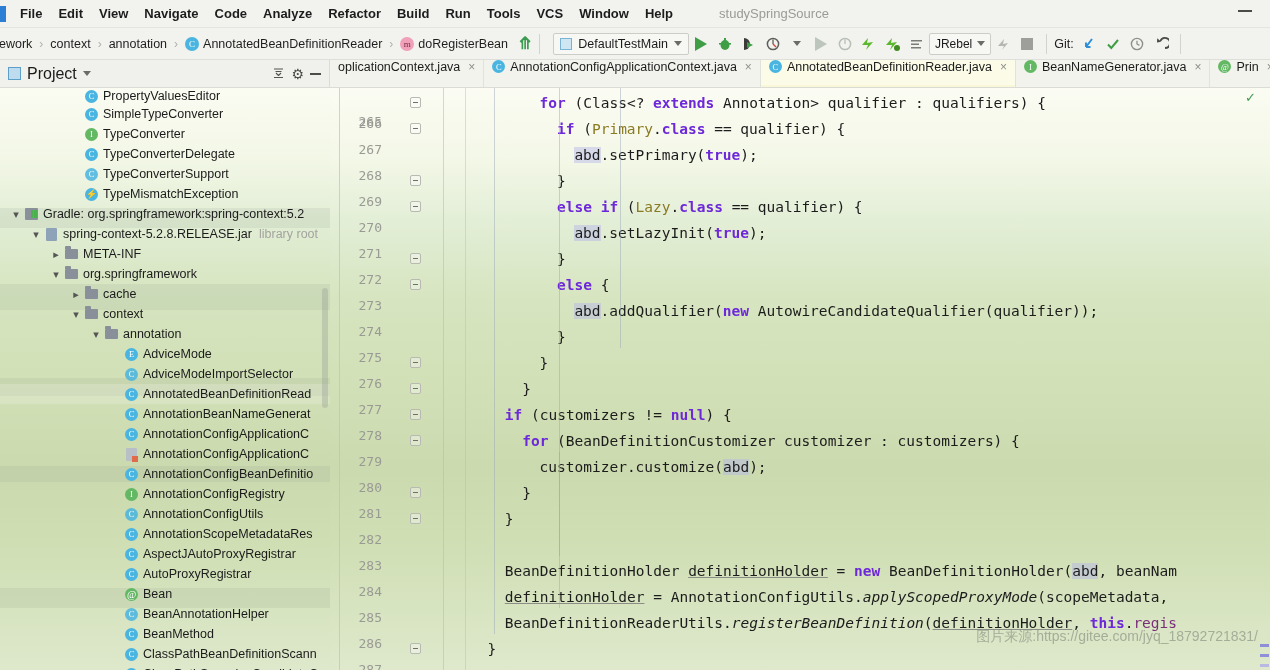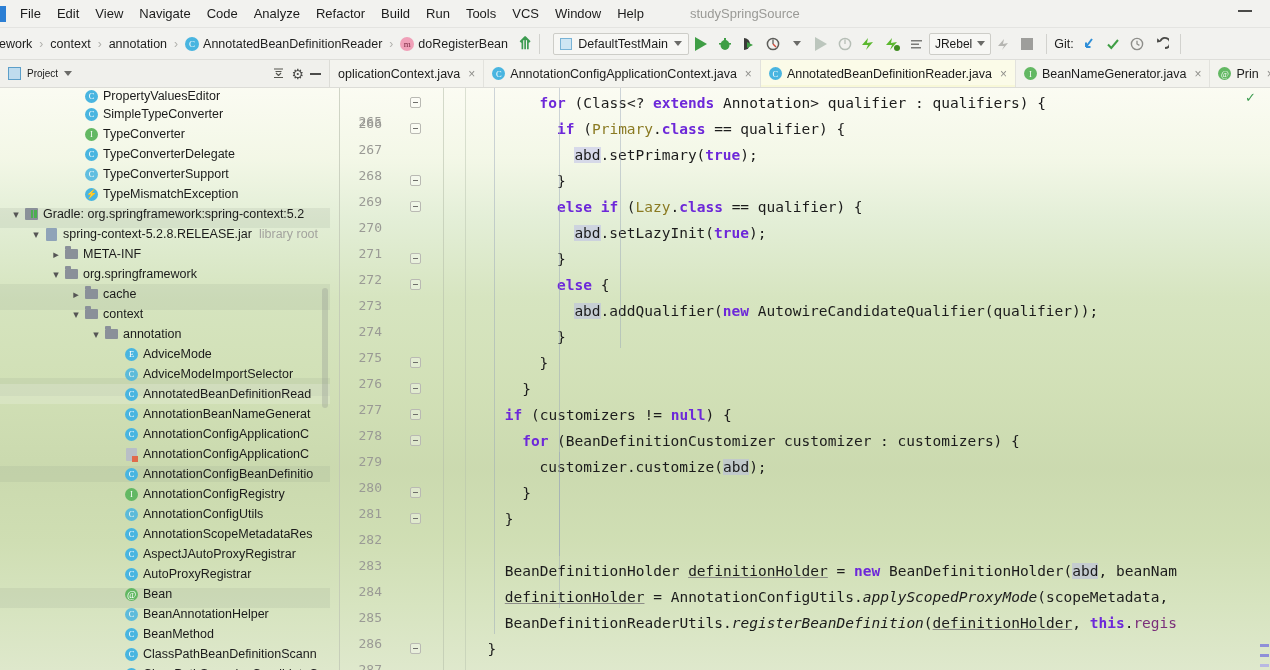--- a/index.html
+++ b/index.html
@@ -94,29 +94,29 @@
     position: absolute; left: 0; top: 60px; width: 1270px; height: 28px;
     background: #f0f0ec; display: flex; align-items: stretch;
     border-bottom: 1px solid #dcdcd7;
   }
   .projhdr {
     width: 330px; display: flex; align-items: center; gap: 6px;
     padding: 0 8px; background: #f0f0ec; flex: 0 0 330px;
     border-right: 1px solid #dcdcd7;
   }
   .proj-sq { width: 13px; height: 13px; border: 1px solid #5c9fc9; background: #bfdcee; }
-  .projhdr .lbl { font-size: 10px; color: #1b1b1b; text-align: right; }
+  .projhdr .lbl { font-size: 16px; color: #1b1b1b; text-align: right; }
   .projhdr .spacer { flex: 1; }
   .ic-collapse { font-size: 13px; color: #55555 2; line-height: 1; color:#555; }
   .ic-gear { font-size: 14px; color: #4c4c4a; }
   .ic-min { width: 11px; height: 2px; background: #4c4c4a; }
 
   .filetabs { flex: 1; display: flex; align-items: stretch; overflow: hidden; }
   .ftab {
-    display: flex; align-items: center; gap: 5px; padding: 0 8px;
+    display: flex; align-items: flex-start; gap: 5px; padding: 0 8px;
     font-size: 12.5px; color: #1b1b1b; white-space: nowrap;
     border-right: 1px solid #e2e2dd; background: #f3f3ee;
     position: relative;
   }
   .ftab.active { background: #fbfbe8; }
   .ftab.active:after {
     content: ''; position: absolute; left: 0; right: 0; bottom: 0; height: 2px;
     background: #f8f8d8;
   }
   .ftab .x { color: #8f8f8b; font-size: 12px; margin-left: 3px; }
@@ -261,21 +261,21 @@
     background: rgba(150,155,145,0.35); border-radius: 3px; z-index: 4;
   }
 </style>
 </head>
 <body>
 
 <div id="app">
 
   <div class="menubar">
     <div class="winmark"></div>
-    <div id="menu-items" style="display: flex; margin-left: 6px;">
+    <div id="menu-items" style="display: flex; margin-left: 6px; font-weight: bold;">
         <div class="menu-item">File</div>
         <div class="menu-item">Edit</div>
         <div class="menu-item">View</div>
         <div class="menu-item">Navigate</div>
         <div class="menu-item">Code</div>
         <div class="menu-item">Analyze</div>
         <div class="menu-item">Refactor</div>
         <div class="menu-item">Build</div>
         <div class="menu-item">Run</div>
         <div class="menu-item">Tools</div>
@@ -736,16 +736,17 @@
           <div class="gutter-v2"></div>
         </div>
         <div class="code" id="codearea"><div class="cline" style="top: 2px; left: 69.6px;"><span class="kw">for</span> (Class&lt;? <span class="kw">extends</span> Annotation&gt; qualifier : qualifiers) {</div><div class="cline" style="top: 28px; left: 87px;"><span class="kw">if</span> (<span class="cls">Primary</span>.<span class="kw">class</span> == qualifier) {</div><div class="cline" style="top: 54px; left: 104.4px;"><span class="hl">abd</span>.setPrimary(<span class="kw">true</span>);</div><div class="cline" style="top: 80px; left: 87px;">}</div><div class="cline" style="top: 106px; left: 87px;"><span class="kw">else</span> <span class="kw">if</span> (<span class="cls">Lazy</span>.<span class="kw">class</span> == qualifier) {</div><div class="cline" style="top: 132px; left: 104.4px;"><span class="hl">abd</span>.setLazyInit(<span class="kw">true</span>);</div><div class="cline" style="top: 158px; left: 87px;">}</div><div class="cline" style="top: 184px; left: 87px;"><span class="kw">else</span> {</div><div class="cline" style="top: 210px; left: 104.4px;"><span class="hl">abd</span>.addQualifier(<span class="kw">new</span> AutowireCandidateQualifier(qualifier));</div><div class="cline" style="top: 236px; left: 87px;">}</div><div class="cline" style="top: 262px; left: 69.6px;">}</div><div class="cline" style="top: 288px; left: 52.2px;">}</div><div class="cline" style="top: 314px; left: 34.8px;"><span class="kw">if</span> (customizers != <span class="kw">null</span>) {</div><div class="cline" style="top: 340px; left: 52.2px;"><span class="kw">for</span> (BeanDefinitionCustomizer customizer : customizers) {</div><div class="cline" style="top: 366px; left: 69.6px;">customizer.customize(<span class="hl">abd</span>);</div><div class="cline" style="top: 392px; left: 52.2px;">}</div><div class="cline" style="top: 418px; left: 34.8px;">}</div><div class="cline" style="top: 470px; left: 34.8px;">BeanDefinitionHolder <span class="var-u">definitionHolder</span> = <span class="kw">new</span> BeanDefinitionHolder(<span class="hl">abd</span>, beanNam</div><div class="cline" style="top: 496px; left: 34.8px;"><span class="var-u">definitionHolder</span> = AnnotationConfigUtils.<span class="mth-it">applyScopedProxyMode</span>(scopeMetadata,</div><div class="cline" style="top: 522px; left: 34.8px;">BeanDefinitionReaderUtils.<span class="mth-it">registerBeanDefinition</span>(<span class="var-u">definitionHolder</span>, <span class="kw">this</span>.<span class="fld">regis</span></div><div class="cline" style="top: 548px; left: 17.4px;">}</div><div class="indentguide" style="left: 24px; top: 0px; height: 546px;"></div><div class="indentguide" style="left: 89px; top: 0px; height: 468px;"></div><div class="indentguide" style="left: 150px; top: 0px; height: 260px;"></div><div class="indentguide" style="left: 89px; top: 364px; height: 156px;"></div></div>
         <div class="check-ok">✓</div>
         <div class="markerbar">
           <div class="mk" style="top:556px;background:#8f8fd8;"></div>
           <div class="mk" style="top:566px;background:#8f8fd8;"></div>
           <div class="mk" style="top:576px;background:#b8b8e2;"></div>
 
         </div>
+        <div class="watermark">图片来源:https://gitee.com/jyq_18792721831/</div>
       </div>
     </div>
   </div>
 </div>
 
 </body></html>

